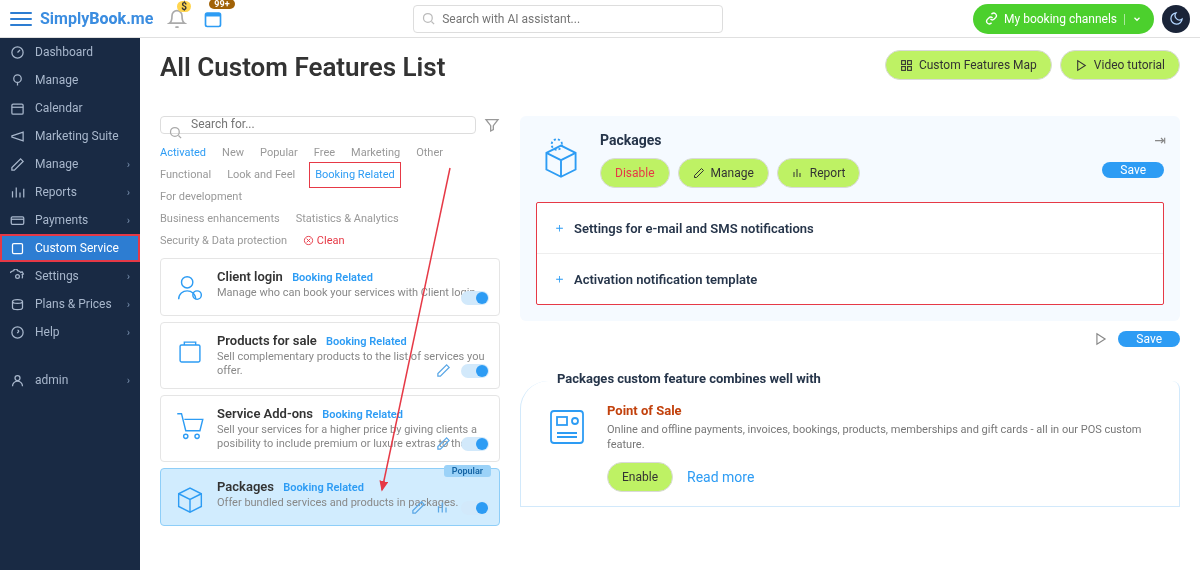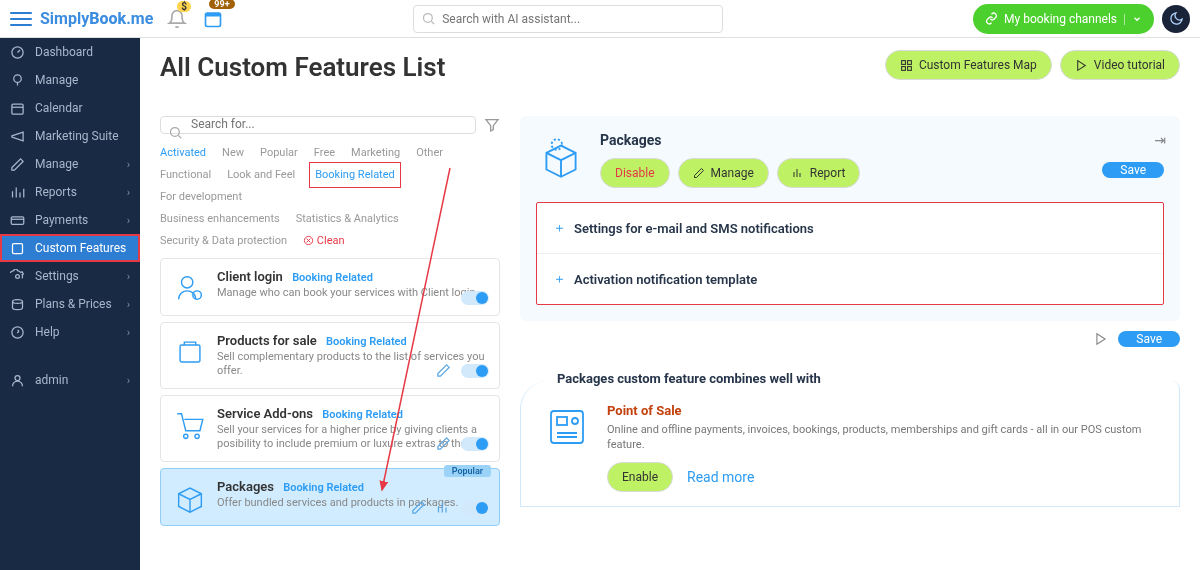--- a/index.html
+++ b/index.html
@@ -221,21 +221,21 @@
         </span>
         <span>Payments</span>
         <span class="chev">›</span>
       </div>
     <div class="nav-item active" style="position:relative">
         <span class="nav-ico">
           <svg width="15" height="15" viewBox="0 0 24 24" fill="none" stroke="currentColor" stroke-width="2">
             <rect x="4" y="4" width="16" height="16" rx="2"></rect>
           </svg>
         </span>
-        <span>Custom Features</span>
+        <span>Custom Service</span>
         <div class="red-box"></div>
       </div>
     <div class="nav-item">
         <span class="nav-ico">
           <svg width="15" height="15" viewBox="0 0 24 24" fill="none" stroke="currentColor" stroke-width="2">
             <circle cx="12" cy="12" r="3"></circle>
             <path d="M19.4 15a8 8 0 000-6l2-1-2-3.5-2.3 1a8 8 0 00-5.2-3L11 0h-4l-.9 2.5a8 8 0 00-5.2 3L-1.4 4.5l-2 3.5 2 1a8 8 0 000 6"></path>
           </svg>
         </span>
         <span>Settings</span>

